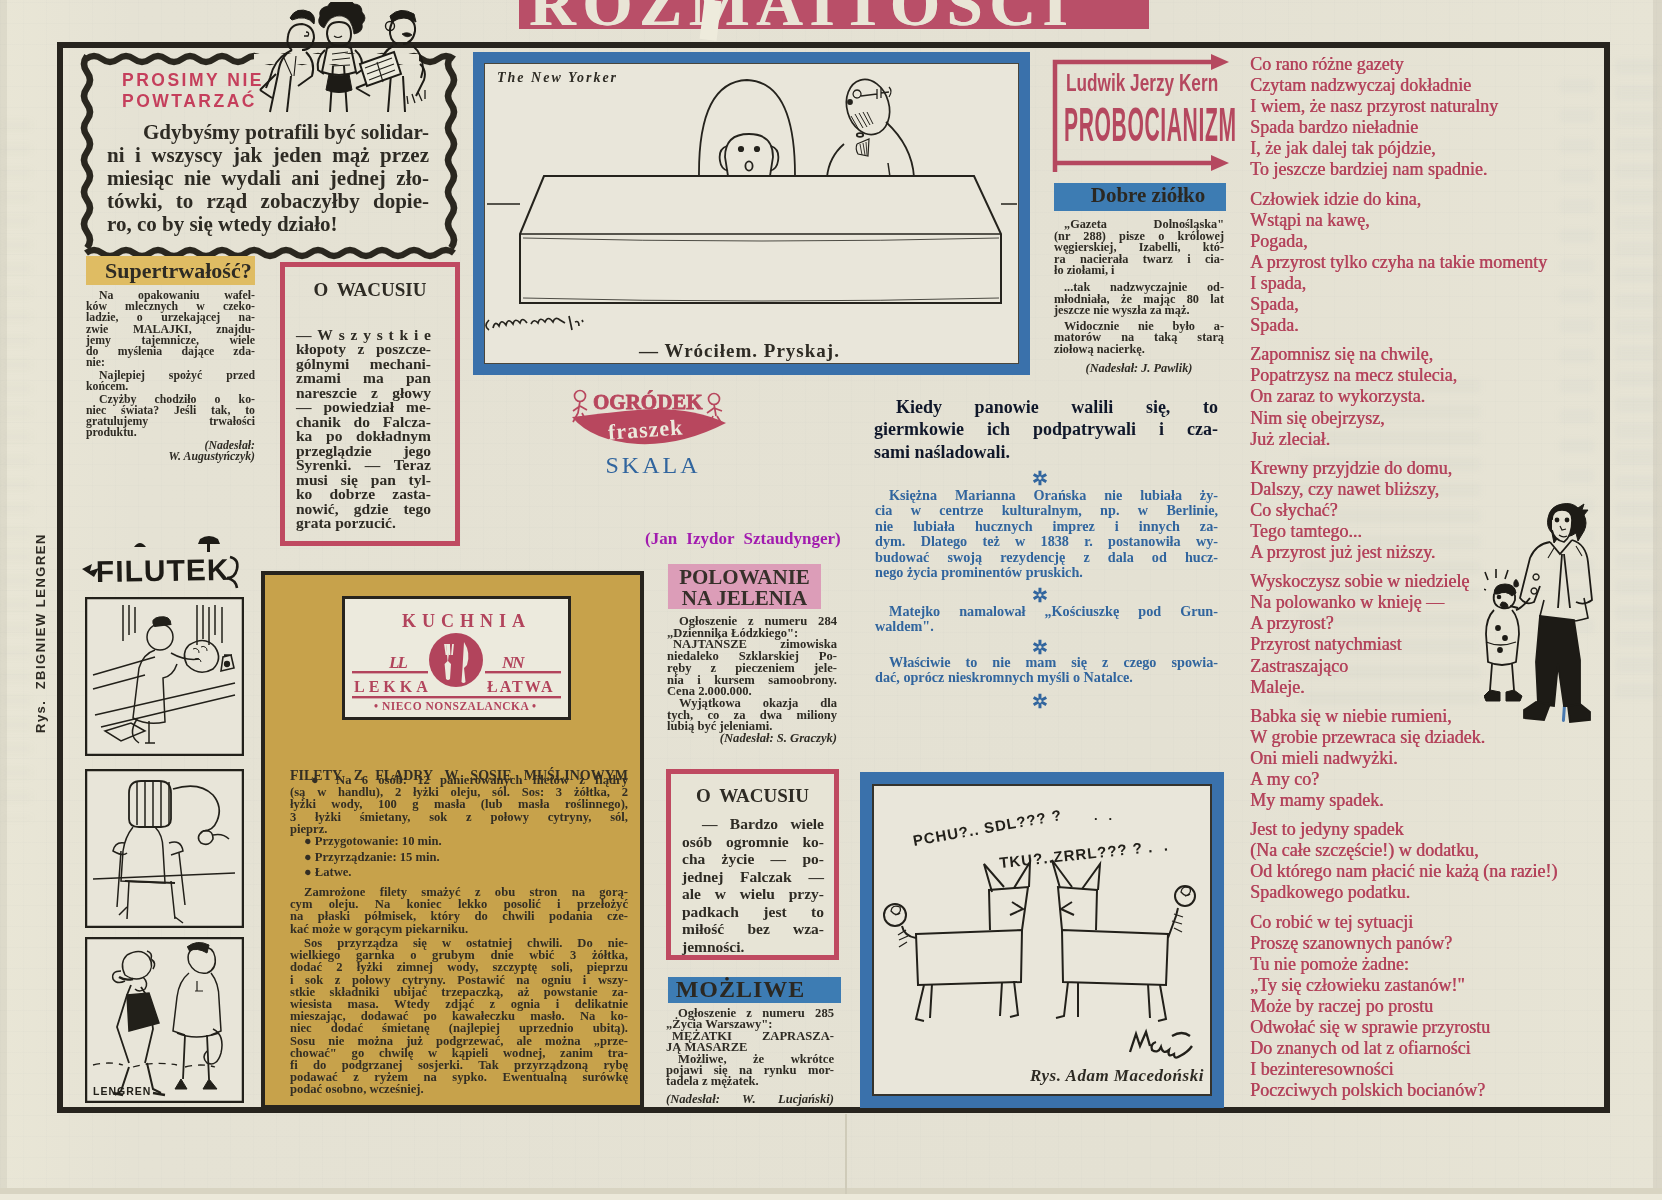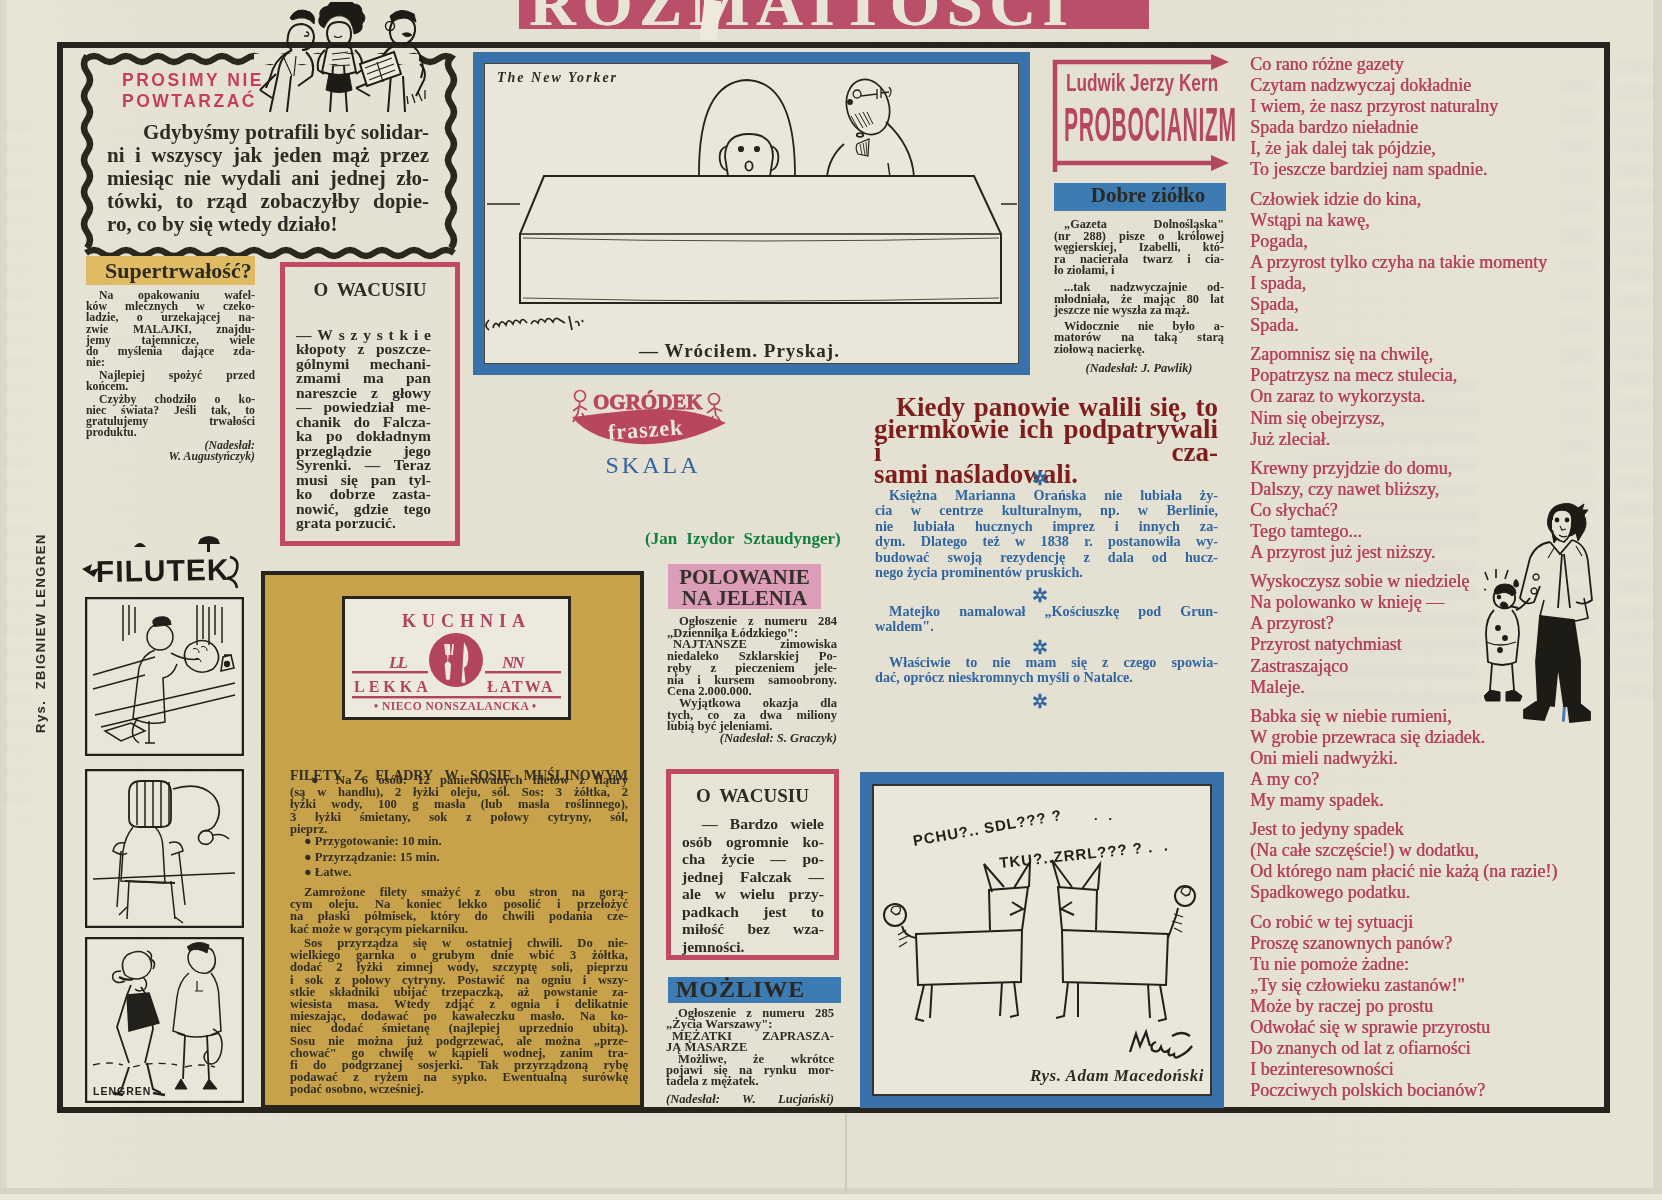--- a/index.html
+++ b/index.html
@@ -265,21 +265,21 @@
   <g fill="none" stroke="#b8475e" stroke-width="1.7">
     <circle cx="14" cy="13" r="5.5"></circle>
     <path d="M14 18 l-2 12 M14 23 l-7 5 M14 23 l7 4 M12 30 l-5 9 M16 30 l4 8"></path>
     <circle cx="148" cy="16" r="5.5"></circle>
     <path d="M148 21 l2 12 M148 25 l-7 5 M148 25 l8 3 M147 33 l-4 9 M151 33 l5 8"></path>
   </g>
 </svg>
 
 <div class="abs ser" style="left:603px;top:452px;width:100px;text-align:center;font-size:24px;color:#31659e;letter-spacing:3px;">SKALA</div>
 
-<div class="abs ser" style="left:645px;top:529px;font-size:17px;font-weight:bold;color:#15803d;word-spacing:5px;">(Jan Izydor Sztaudynger)</div>
+<div class="abs ser" style="left:645px;top:529px;font-size:17px;font-weight:bold;color:#a21caf;word-spacing:5px;">(Jan Izydor Sztaudynger)</div>
 
 <div class="abs" style="left:261px;top:571px;width:383px;height:538px;background:#c7a24b;border:4px solid #27241e;box-sizing:border-box;"></div>
 
 <div class="abs" style="left:342px;top:596px;width:229px;height:124px;background:#eceadd;border:3.5px solid #27241e;box-sizing:border-box;"></div>
 <svg class="abs" style="left:342px;top:596px;" width="229" height="124" viewBox="0 0 229 124">
   <g fill="#b2445c">
     <text x="60" y="31" font-family="Liberation Serif" font-weight="bold" font-size="18px" letter-spacing="6">KUCHNIA</text>
     <circle cx="114" cy="64" r="27"></circle>
     <text x="47" y="72" font-family="Liberation Serif" font-style="italic" font-weight="bold" font-size="17px" letter-spacing="-2">LL</text>
     <text x="160" y="72" font-family="Liberation Serif" font-style="italic" font-weight="bold" font-size="17px" letter-spacing="-2">NN</text>
@@ -421,21 +421,21 @@
 <div class="L">ło ziołami, i</div>
 <div style="margin-top:5.5px;"><span class="sp" style="width:10px;"></span>...tak nadzwyczajnie od-</div>
 <div>młodniała, że mając 80 lat</div>
 <div class="L">jeszcze nie wyszła za mąż.</div>
 <div style="margin-top:4px;"><span class="sp" style="width:10px;"></span>Widocznie nie było a-</div>
 <div>matorów na taką starą</div>
 <div class="L">ziołową nacierkę.</div>
 <div class="C" style="font-style:italic;margin-top:8px;">(Nadesłał: J. Pawlik)</div>
 </div>
 
-<div class="col" style="left:874px;top:396px;width:344px;font-size:27px;line-height:22.3px;color:#7f1d1d;">
+<div class="col" style="left:874px;top:396px;width:344px;font-size:18px;line-height:22.3px;color:#0f172a;">
 <div><span class="sp" style="width:22px;"></span>Kiedy panowie walili się, to</div>
 <div>giermkowie ich podpatrywali i cza-</div>
 <div class="L">sami naśladowali.</div>
 </div>
 
 <div class="abs ser" style="left:1032px;top:467px;font-size:19px;font-weight:bold;color:#31659e;">✲</div>
 
 <div class="col" style="left:875px;top:488px;width:343px;font-size:14.2px;line-height:15.4px;color:#31659e;">
 <div><span class="sp" style="width:14px;"></span>Księżna Marianna Orańska nie lubiała ży-</div>
 <div>cia w centrze kulturalnym, np. w Berlinie,</div>

